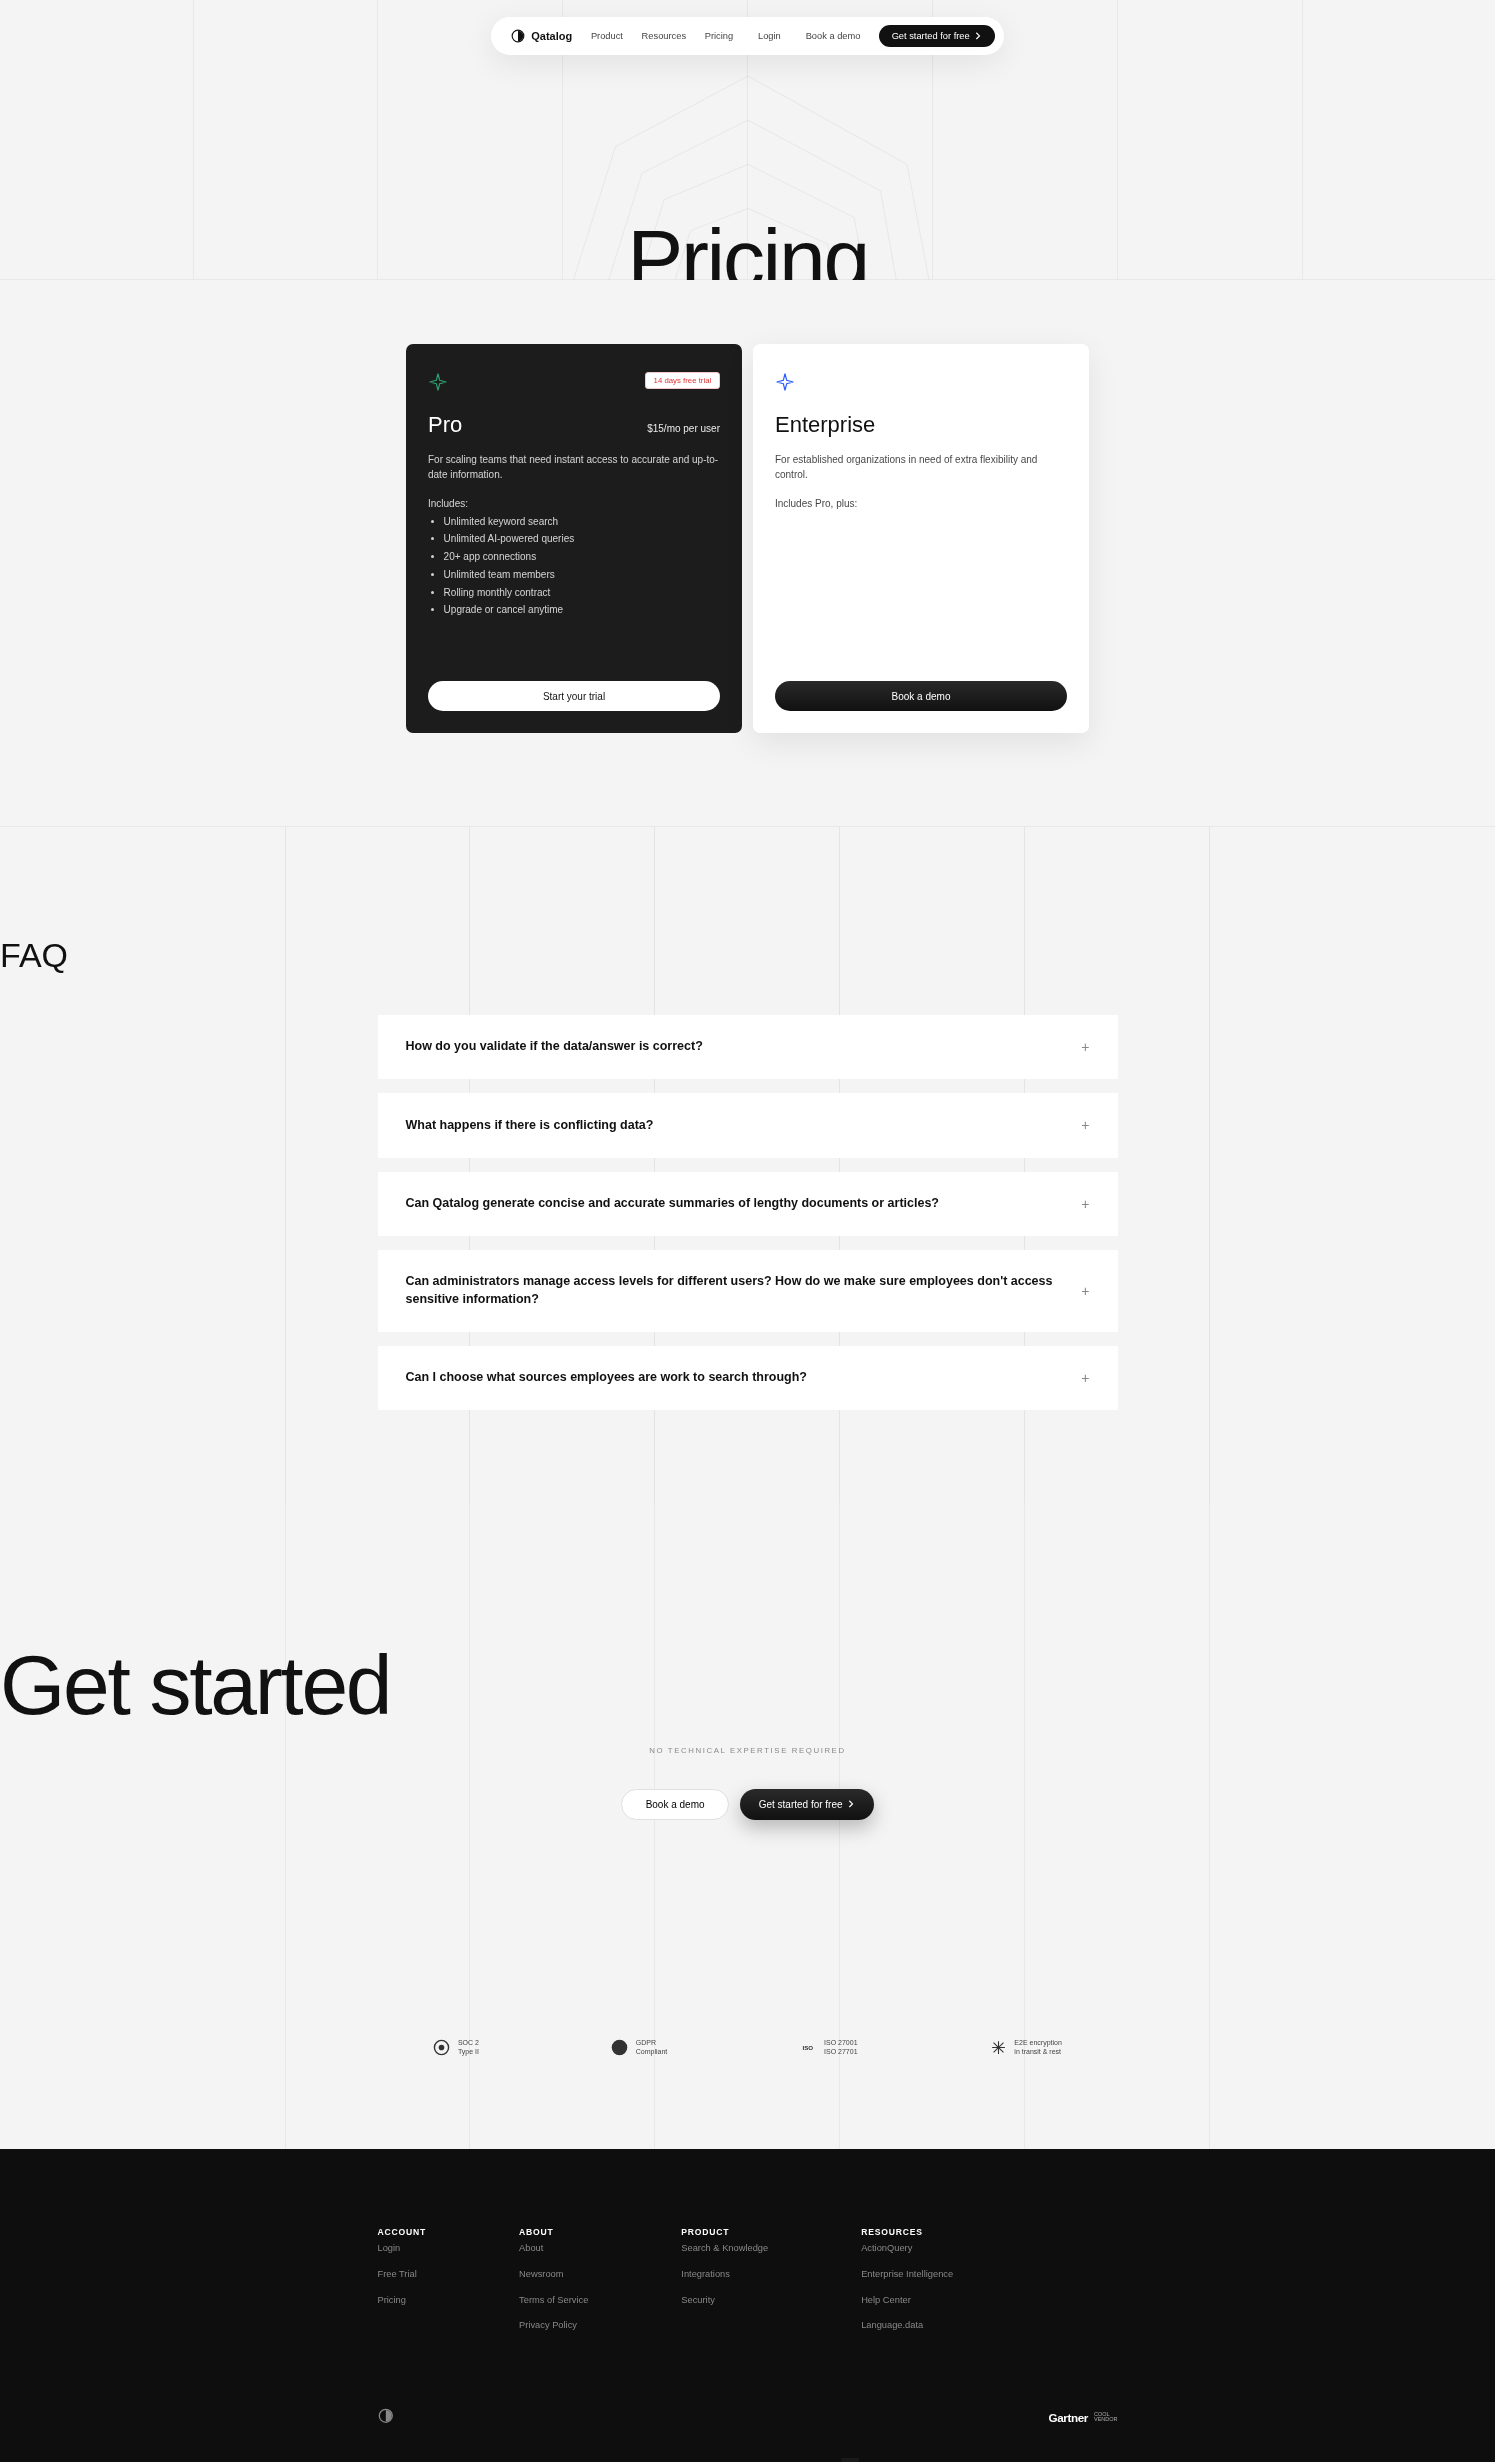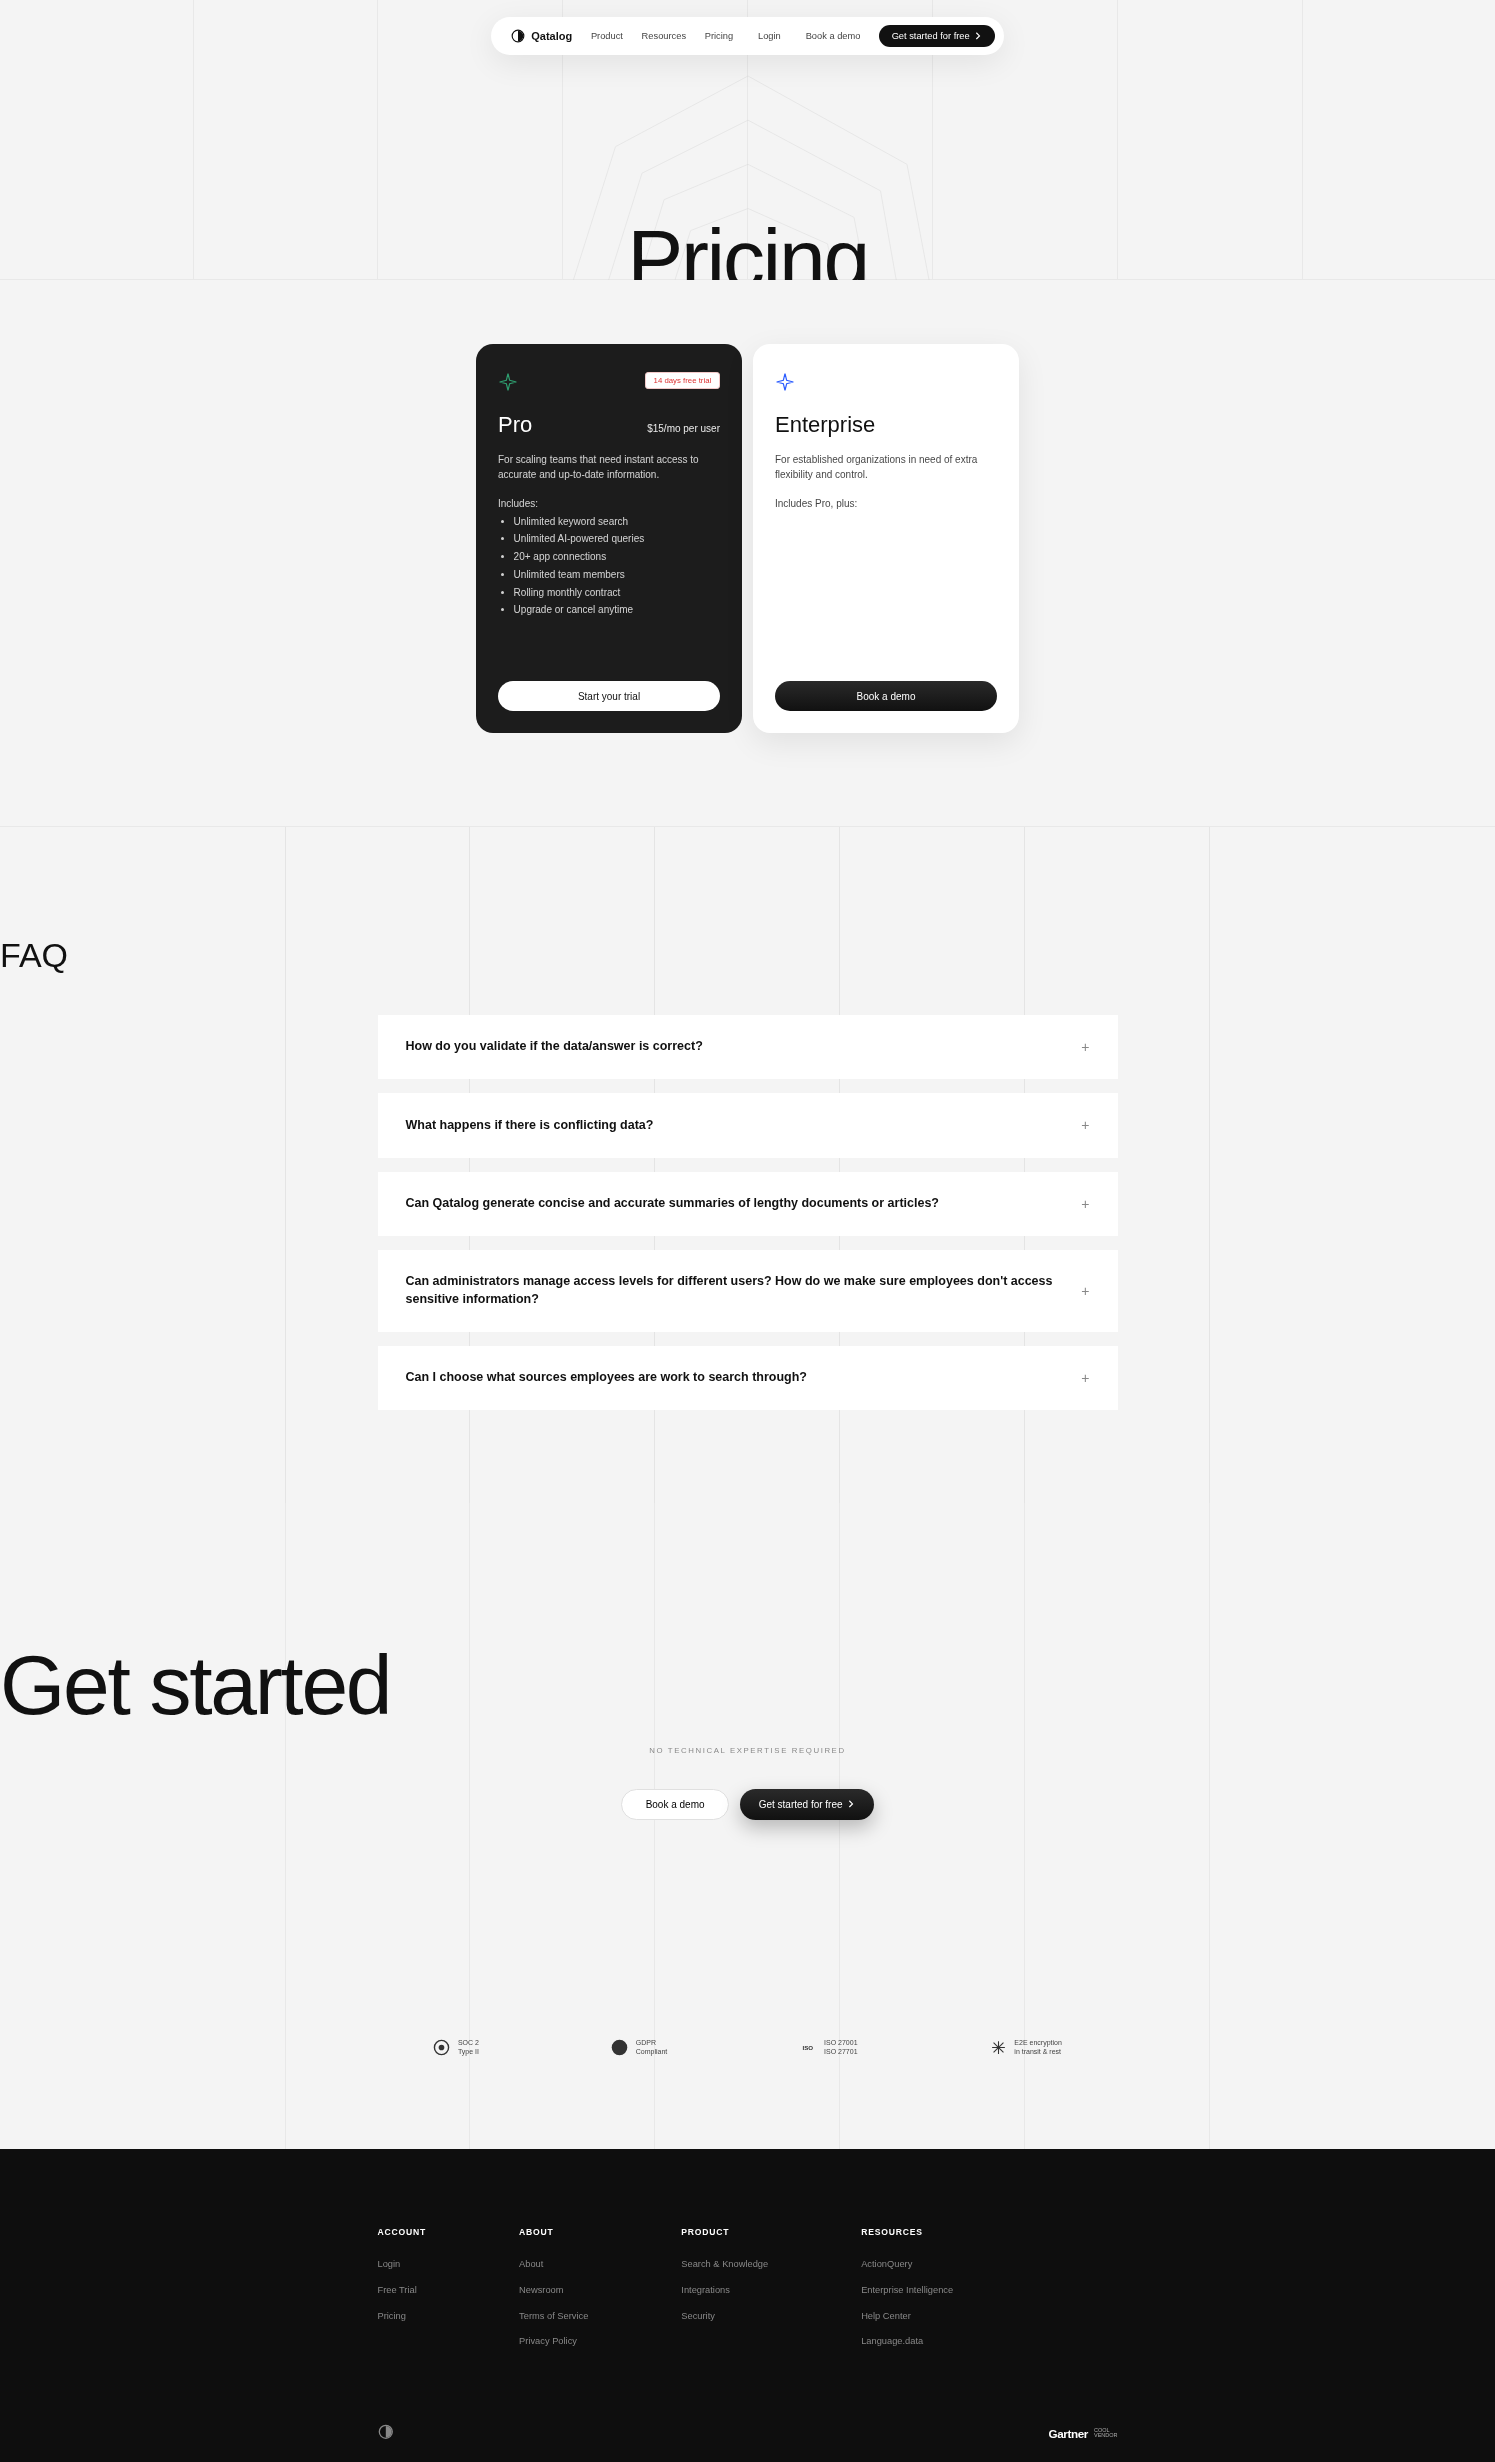--- a/index.html
+++ b/index.html
@@ -21,21 +21,21 @@
 
 
 .hero{position:relative;height:280px;overflow:hidden}
 .hero::after{content:"";position:absolute;left:0;right:0;bottom:0;height:0.8px;background:#e8e8e8}
 .hero h1{font-size:84px;font-weight:500;text-align:center;letter-spacing:-2.3px;padding-top:156px;position:relative;z-index:2}
 .hero-lines{position:absolute;left:50%;top:23.4px;transform:translateX(-50%);width:530px;height:530px;z-index:1;opacity:.5}
 
 
 .pricing-section{position:relative;padding:0 0 93px}
 .cards{display:flex;justify-content:center;gap:11px;margin-top:64px;position:relative;z-index:2}
-.card{width:266px;border-radius:17px;padding:28px 22px 22px;display:flex;flex-direction:column;min-height:389px}
+.card{width:336px;border-radius:7px;padding:28px 22px 22px;display:flex;flex-direction:column;min-height:389px}
 .card.dark{background:#1c1c1c;color:#fff}
 .card.light{background:#fff;color:#111;box-shadow:0 9.3px 31px rgba(0,0,0,.08)}
 .card-top{display:flex;justify-content:space-between;align-items:flex-start;margin-bottom:20px}
 .sparkle{width:20px;height:20px}
 .badge{background:#fff;color:#d33;font-size:7.8px;padding:3.1px 7.8px;border-radius:3.1px;border:0.8px solid #f3c9c9}
 .card-row{display:flex;justify-content:space-between;align-items:baseline;margin-bottom:14px}
 .card h2{font-size:22px;font-weight:500}
 .price{font-size:10px;opacity:.9}
 .card-desc{font-size:10px;line-height:1.5;opacity:.8;margin-bottom:15.6px}
 .list-title{font-size:10px;opacity:.8;margin-bottom:6.2px}
@@ -65,21 +65,21 @@
 
 
 .compliance{display:flex;justify-content:center;gap:132px;margin-top:218px;position:relative;z-index:2}
 .comp{display:flex;align-items:center;gap:7.8px}
 .comp-icon{width:17px;height:17px;border-radius:50%;display:flex;align-items:center;justify-content:center;font-size:5.5px;font-weight:700}
 .comp-text{font-size:7px;line-height:1.3;color:#444}
 
 
 footer{background:#0e0e0e;color:#fff;padding:78px 0 140px;position:relative;overflow:hidden}
 .footer-inner{max-width:740px;margin:0 auto;display:flex;gap:93px}
-.fcol h4{font-size:8.6px;letter-spacing:0.8px;margin-bottom:22px;font-weight:700}
+.fcol h4{font-size:8.6px;letter-spacing:0.8px;margin-bottom:6px;font-weight:700}
 .fcol a{display:block;font-size:9.3px;color:#888;text-decoration:none;margin-bottom:15.6px;cursor:pointer}
 .footer-bottom{max-width:740px;margin:62px auto 0;display:flex;justify-content:space-between;align-items:center}
 .footer-logo svg{width:15.6px;height:15.6px}
 .gartner{display:flex;align-items:center;gap:6px}
 .gartner-name{font-size:11.7px;font-weight:700;letter-spacing:-0.4px}
 .gartner-sub{font-size:5.5px;line-height:1;color:#aaa}
 .footer-bg{position:absolute;left:50%;bottom:-86px;transform:translateX(-50%);font-size:202px;font-weight:500;color:#1a1a1a;letter-spacing:-7.8px;pointer-events:none;white-space:nowrap}
 </style>
 </head>
 <body>

